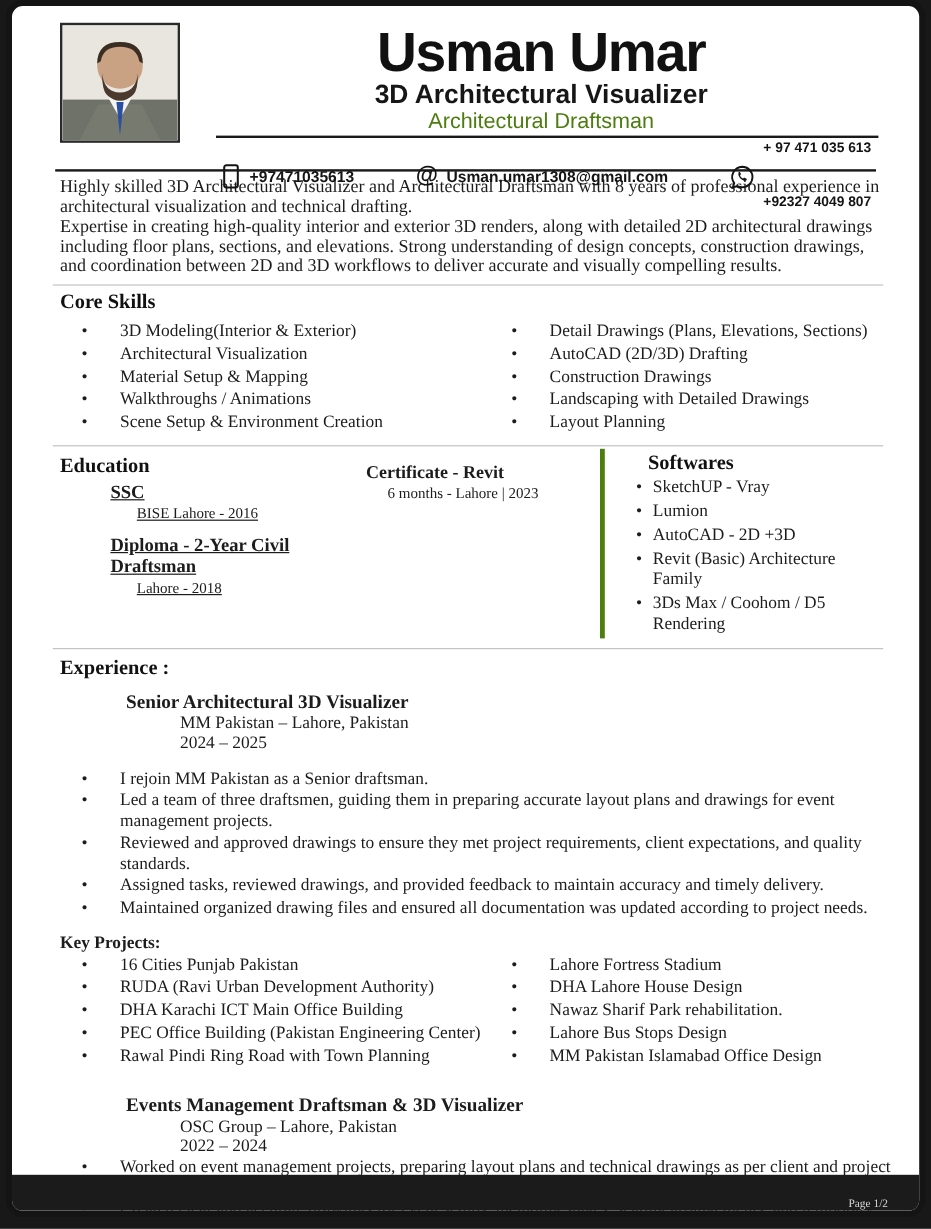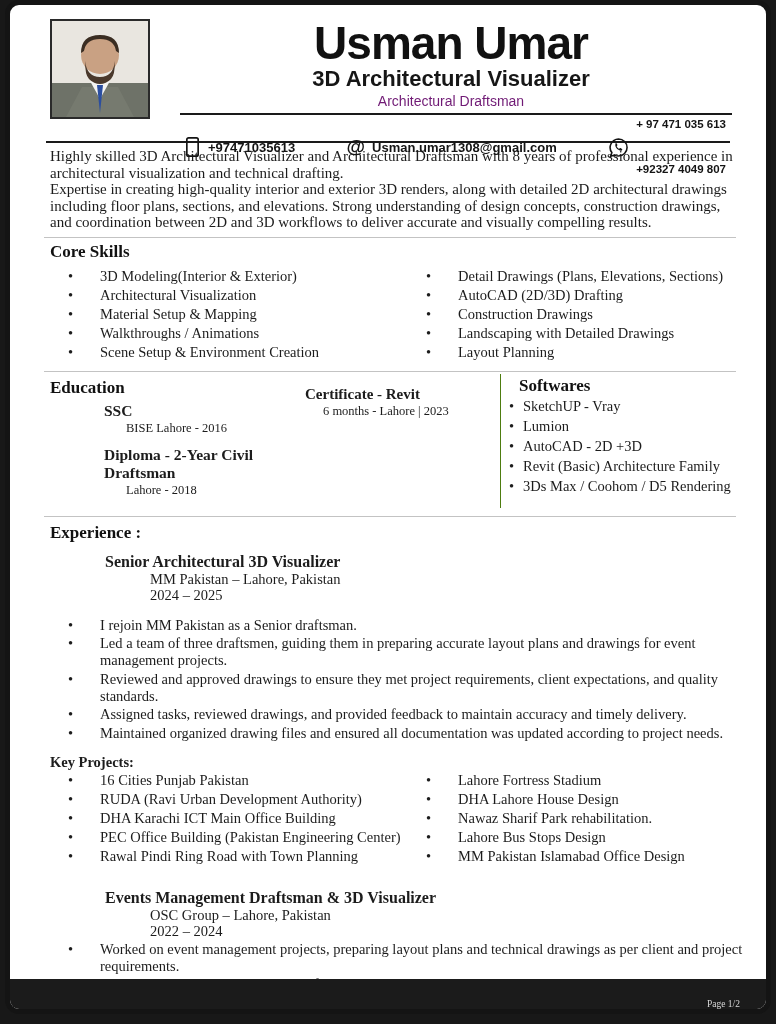--- a/index.html
+++ b/index.html
@@ -17,21 +17,21 @@
   }
   
   .header{position:relative;padding:14px 34px 0 40px;height:118px;}
   .photo{
     position:absolute;left:40px;top:14px;width:100px;height:100px;
     border:2px solid #2a2a2a;background:#e9e7e2;overflow:hidden;box-sizing:border-box;
   }
   .head-text{margin-left:120px;text-align:center;font-family:"Liberation Sans", sans-serif;}
   .name{font-size:46px;font-weight:bold;letter-spacing:-1px;line-height:48px;color:#111;}
   .role{font-size:22px;font-weight:bold;line-height:24px;color:#161616;}
-  .role2{font-size:14px;line-height:20px;color:#701a75;}
+  .role2{font-size:18px;line-height:20px;color:#4d7c0f;}
   .hr-dark{height:0;border-top:2px solid #1a1a1a;}
   .under-sub{margin:2px 0 3px 10px;}
   .contact-row{display:flex;align-items:center;justify-content:space-between;padding:0 6px 0 14px;}
   .c-item{display:flex;align-items:center;gap:7px;font-family:"Liberation Sans", sans-serif;font-weight:bold;font-size:13px;color:#141414;}
   .c-item .stack{display:flex;flex-direction:column;font-size:11.5px;line-height:13px;text-align:left;gap:32px;}
   .at-glyph{font-size:19px;font-weight:bold;line-height:18px;}
   .full-line{margin:4px 36px 0 36px;}
   
   .summary{padding:5px 30px 0 40px;font-size:15px;line-height:16.5px;}
   .summary p{margin:0;}
@@ -42,22 +42,22 @@
   ul{list-style:none;margin:0;padding:0;font-size:14.5px;line-height:17px;}
   ul li{position:relative;padding-left:50px;}
   ul li::before{content:"\2022";position:absolute;left:18px;top:0;}
   .two-col{display:flex;padding:4px 0 2px 40px;}
   .two-col ul{width:50%;}
   .two-col ul li{margin-bottom:2px;}
   
   .edu-grid{display:flex;padding:2px 26px 2px 40px;min-height:100px;}
   .edu-col1{width:255px;}
   .edu-col2{width:195px;padding-top:12px;}
-  .edu-col3{flex:1;border-left:1px solid #4d7c0f;padding-left:6px;}
-  .edu-entry{margin:4px 0 10px 54px;}
+  .edu-col3{flex:1;border-left:4px solid #4d7c0f;padding-left:24px;}
+  .edu-entry{margin:4px 0 10px 42px;text-decoration:underline;}
   .edu-entry .t{font-weight:bold;font-size:15.5px;}
   .edu-entry .d{font-size:12.5px;margin-left:22px;margin-top:1px;}
   .cert-entry{margin:0 0 18px 0;}
   .cert-entry .t{font-weight:bold;font-size:15px;}
   .cert-entry .d{font-size:12.5px;margin-left:18px;margin-top:1px;}
   .edu-col3 h2{margin-left:12px;margin-top:2px;}
   .edu-col3 ul li{padding-left:16px;margin-bottom:3px;}
   .edu-col3 ul li::before{left:2px;}
   
   .exp-head{margin-top:6px;margin-bottom:8px;}

